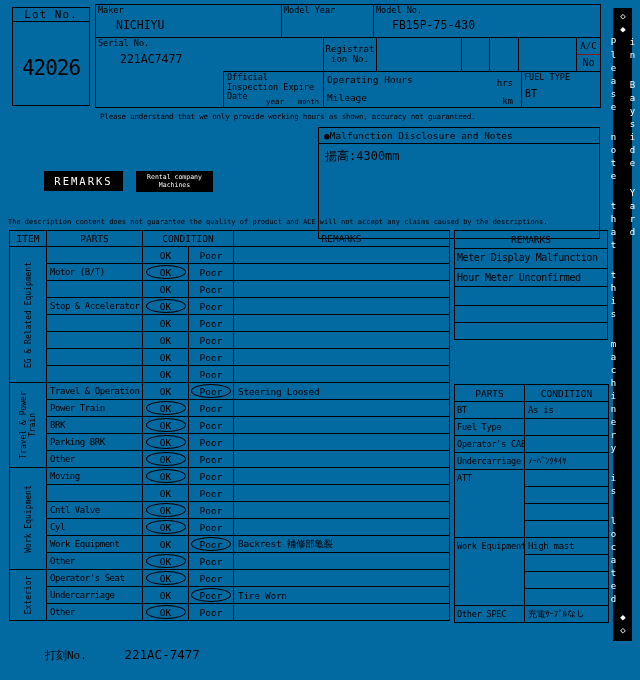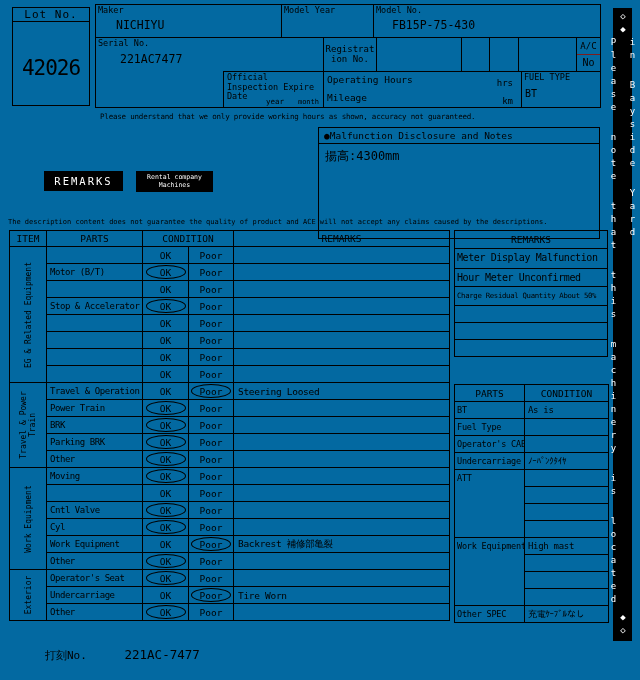--- a/index.html
+++ b/index.html
@@ -348,21 +348,20 @@
           <td class="remark-cell"></td>
         </tr>
       </tbody>
   </table>
 
   <div class="abs remarks-panel">
     <div class="remarks-title">REMARKS</div>
     <div id="remarks-items">
         <div class="remark-row">Meter Display Malfunction</div>
         <div class="remark-row">Hour Meter Unconfirmed</div>
-        <div class="remark-row small">Charge Residual Quantity About 50%</div>
         <div class="remark-row"></div>
         <div class="remark-row"></div>
         <div class="remark-row"></div>
       </div>
   </div>
 
   <table class="spec-table">
     <colgroup>
         <col style="width:70px">
         <col style="width:84px">

